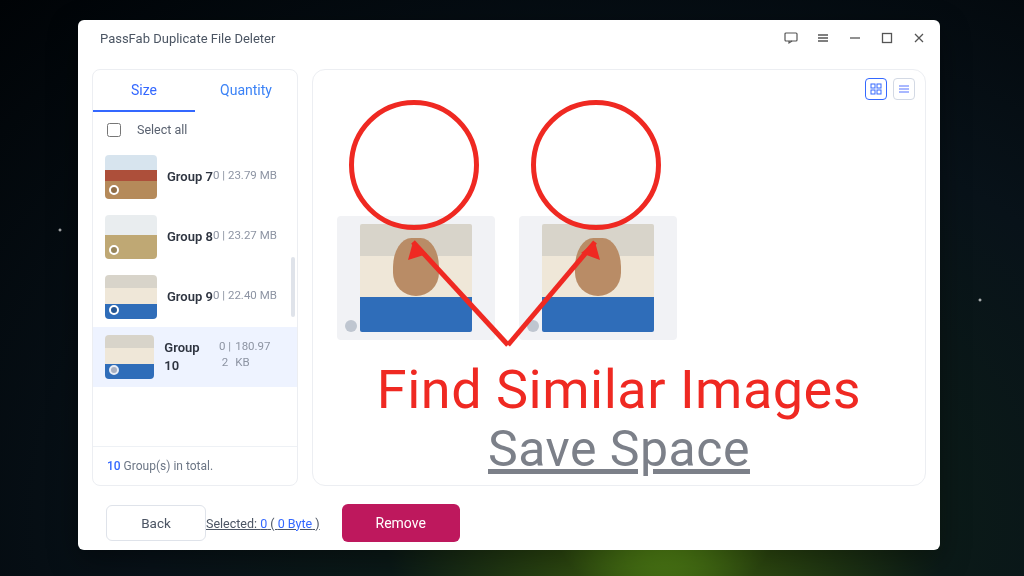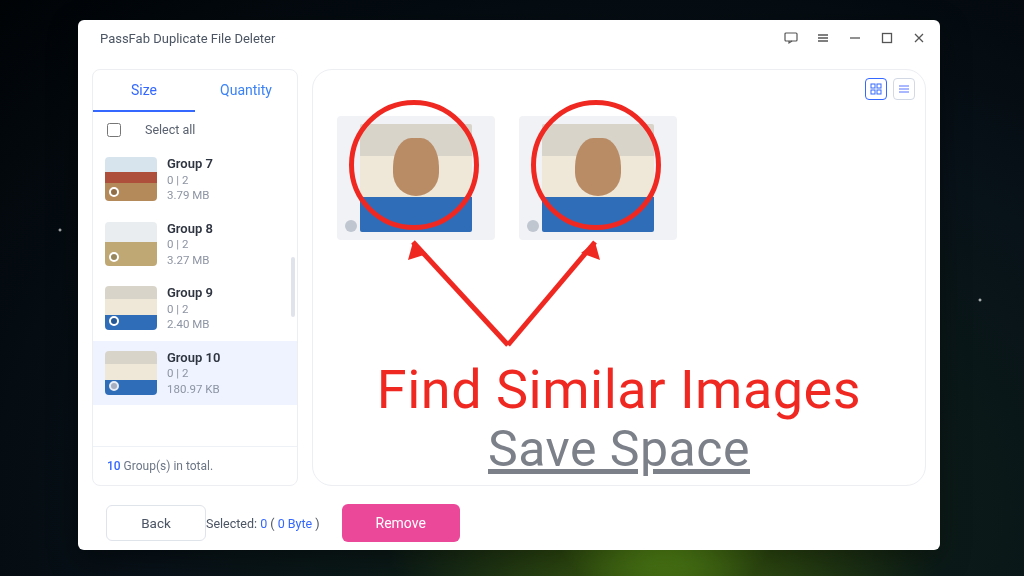--- a/index.html
+++ b/index.html
@@ -22,56 +22,56 @@
   }
   .titlebar { height: 36px; display:flex; align-items:center; justify-content:space-between; padding:0 14px;margin-left:8px; }
   .titlebar .title { color:#4b5563; font-size:13px; }
   .win-controls { display:flex; gap:18px; align-items:center; color:#555; }
   .win-controls span { cursor:pointer; width:14px; height:14px; display:inline-flex; align-items:center; justify-content:center; }
   .content { flex:1; display:flex; gap:14px; padding:13px 14px 10px 14px; min-height:0; }
   .sidebar { width:206px; background:#fff; border:1px solid #eceef2; border-radius:8px; display:flex; flex-direction:column; }
   .tabs { display:flex; }
   .tab { flex:1; text-align:center; padding:12px 0; font-size:14px; color:#3b82f6; cursor:pointer; border-bottom:2px solid transparent; }
   .tab.active { color:#3468ff; border-bottom-color:#3468ff; }
-  .selectall { display:flex; align-items:center; gap:24px; padding:10px 14px; font-size:12.5px; color:#5a6270; }
+  .selectall { display:flex; align-items:center; gap:16px; padding:10px 14px; font-size:12.5px; color:#5a6270; }
   .selectall input { width:14px; height:14px; }
   .groups { flex:1; overflow:hidden; position:relative; }
   .group { display:flex; gap:10px; padding:8px 12px; align-items:center; cursor:pointer; }
   .group.selected { background:#eef3ff; }
   .thumb { width:52px; height:44px; border-radius:4px; position:relative; background:#cfc6b8; overflow:hidden; }
   .thumb .radio { position:absolute; left:4px; bottom:4px; width:10px; height:10px; border-radius:50%; border:2px solid #fff; background:rgba(0,0,0,.2); }
-  .gmeta { display:flex; flex-direction:column; line-height:1.35; }
+  .gmeta { display:flex; flex-direction:row; line-height:1.35; }
   .gname { font-size:13px; font-weight:600; color:#2e3440; }
-  .gstats { font-size:11.5px; color:#8d94a3; }
+  .gstats { font-size:11.5px; color:#8d94a3;text-align:center; }
   .gsize { font-size:11.5px; color:#8d94a3; }
   .scroll { position:absolute; right:2px; top:110px; width:4px; height:60px; background:#dfe3ea; border-radius:2px; }
   .totals { border-top:1px solid #eef1f5; padding:10px 14px; font-size:12px; color:#6c7685; line-height:1.5; }
   .totals .blue { color:#3468ff; font-weight:500; }
-  .main { flex:1; background:#fff; border:1px solid #eceef2; border-radius:20px; position:relative; display:flex; flex-direction:column; }
+  .main { flex:1; background:#fff; border:1px solid #eceef2; border-radius:13px; position:relative; display:flex; flex-direction:column;justify-content:center; }
   .view-toggle { position:absolute; right:10px; top:8px; display:flex; gap:6px; }
   .vt { width:22px; height:22px; border:1px solid #d3d9e4; border-radius:4px; display:flex; align-items:center; justify-content:center; color:#5572ff; cursor:pointer; }
   .vt.active { border-color:#3468ff; color:#3468ff; }
   .grid { display:flex; gap:24px; padding:46px 24px; }
   .card { width:158px; height:124px; background:#f1f2f5; border-radius:4px; position:relative; display:flex; align-items:center; justify-content:center; }
   .card .radio { position:absolute; left:8px; bottom:8px; width:12px; height:12px; border-radius:50%; background:#bfc6d0; }
   .img { width:112px; height:108px; background:linear-gradient(#d8d4ca 0 30%, #efe7d8 30% 68%, #2f6db9 68% 100%); border-radius:2px; position:relative; }
   .img::after { content:""; position:absolute; left:50%; top:40%; transform:translate(-50%,-50%); width:46px; height:58px; background:#b98c66; border-radius:40% 40% 50% 50% / 50% 50% 40% 40%; }
   .overlay { position:absolute; inset:0; pointer-events:none; }
   .circle { position:absolute; width:130px; height:130px; border:5px solid #ef2922; border-radius:50%; }
   .arrow { stroke:#ef2922; stroke-width:5; fill:none; }
   .arrowhead { fill:#ef2922; }
   .ov-text { position:absolute; width:100%; text-align:center; font-weight:400; letter-spacing:.5px; }
   .ov-text.red { color:#ef2922; font-size:54px; top:288px; font-weight:400; }
   .ov-text.grey { color:#7c8089; font-size:50px; top:350px;text-decoration:underline; }
   .footer { height:54px; display:flex; align-items:center; padding:0 20px 0 14px;margin-left:14px; }
   .back-btn { width:100px; height:36px; border:1px solid #dfe3ea; border-radius:6px; background:#fff; color:#4c5564; font-size:13.5px; cursor:pointer; }
   .right-footer { display:flex; align-items:center; gap:22px; }
-  .sel-info { font-size:12.5px; color:#4c5564; }
+  .sel-info { font-size:12.5px; color:#4c5564;text-decoration:underline; }
   .sel-info .blue { color:#3468ff; }
-  .remove-btn { width:118px; height:38px; border:none; border-radius:6px; background:#ec4899; color:#fff; font-size:14px; cursor:pointer; }
+  .remove-btn { width:118px; height:38px; border:none; border-radius:6px; background:#be185d; color:#fff; font-size:14px; cursor:pointer; }
   
   .th-arch { background:linear-gradient(#d7e4ee 0 35%,#ad4f3a 35% 60%,#b58a5a 60% 100%); }
   .th-field { background:linear-gradient(#e9edef 0 45%,#bfa874 45% 100%); }
   .th-person { background:linear-gradient(#d8d4ca 0 30%,#efe7d8 30% 65%,#2f6db9 65% 100%); }
 </style>
 </head>
 <body>
 
 <div class="stars"></div>
 

